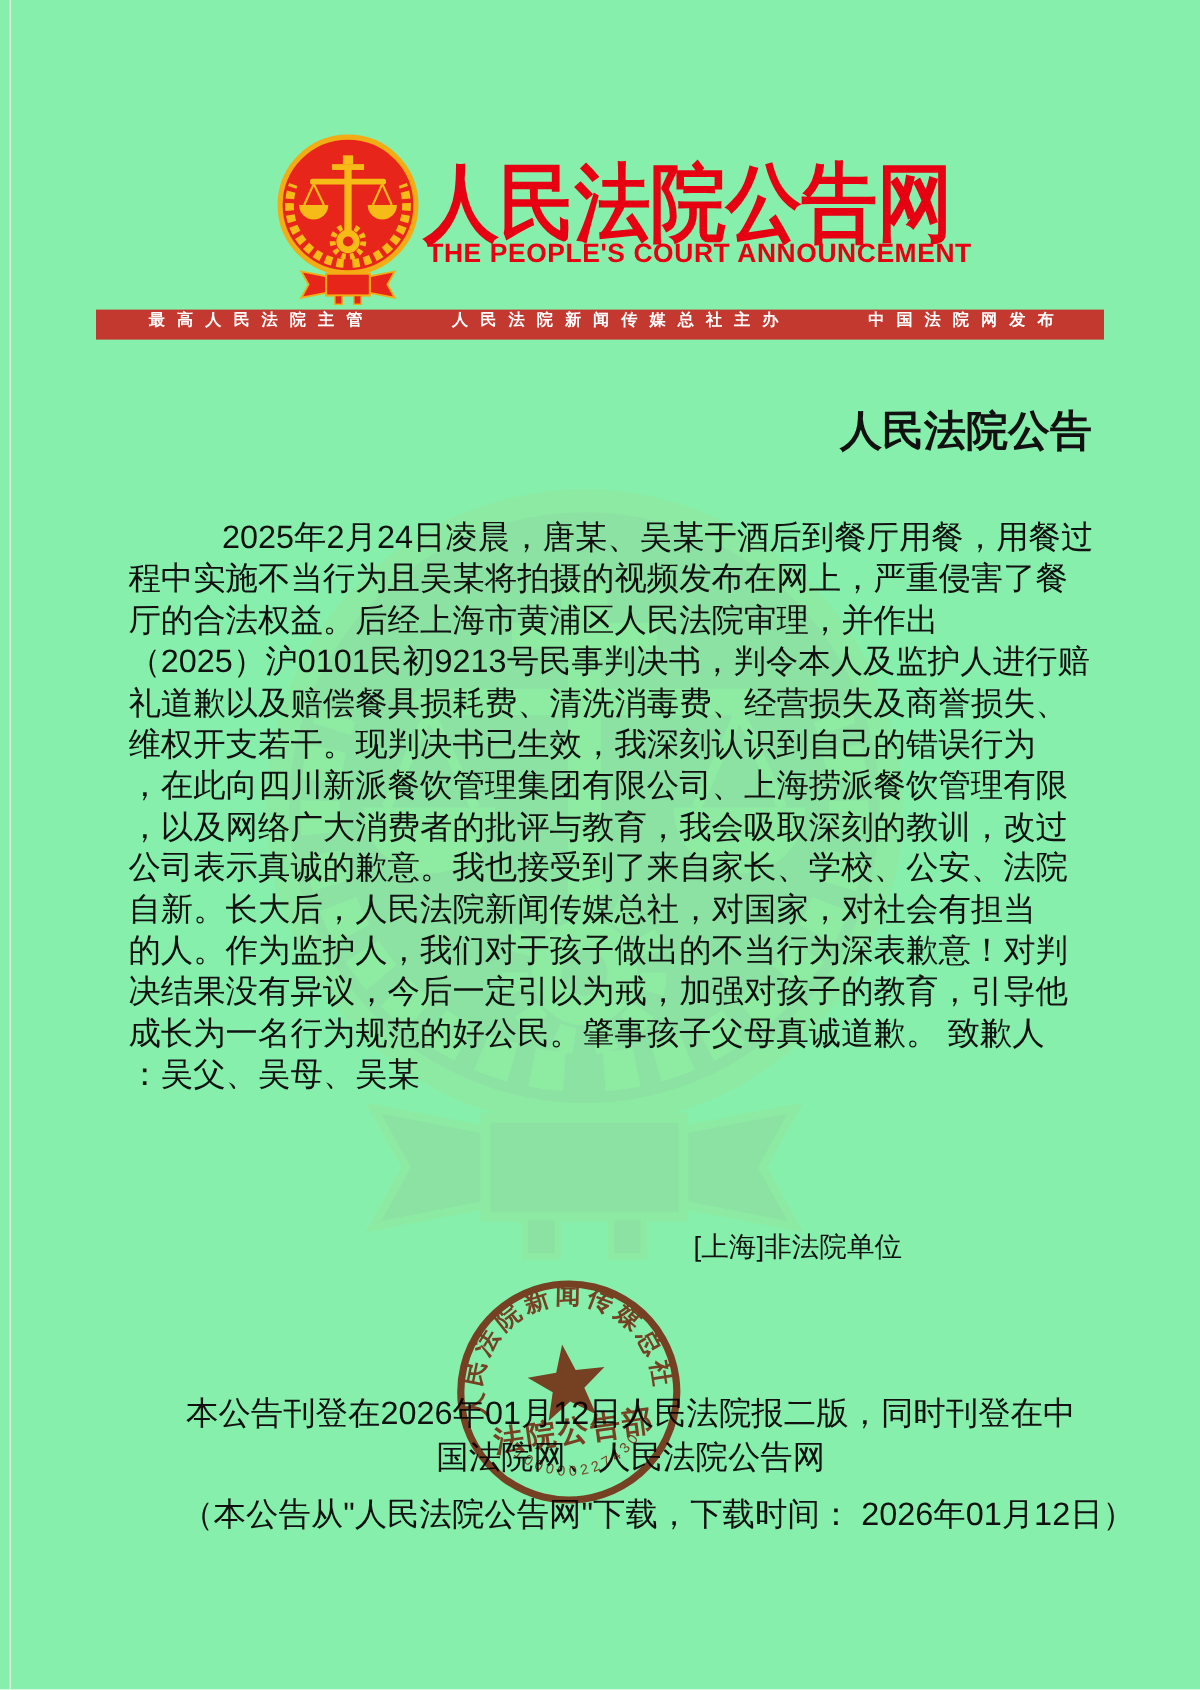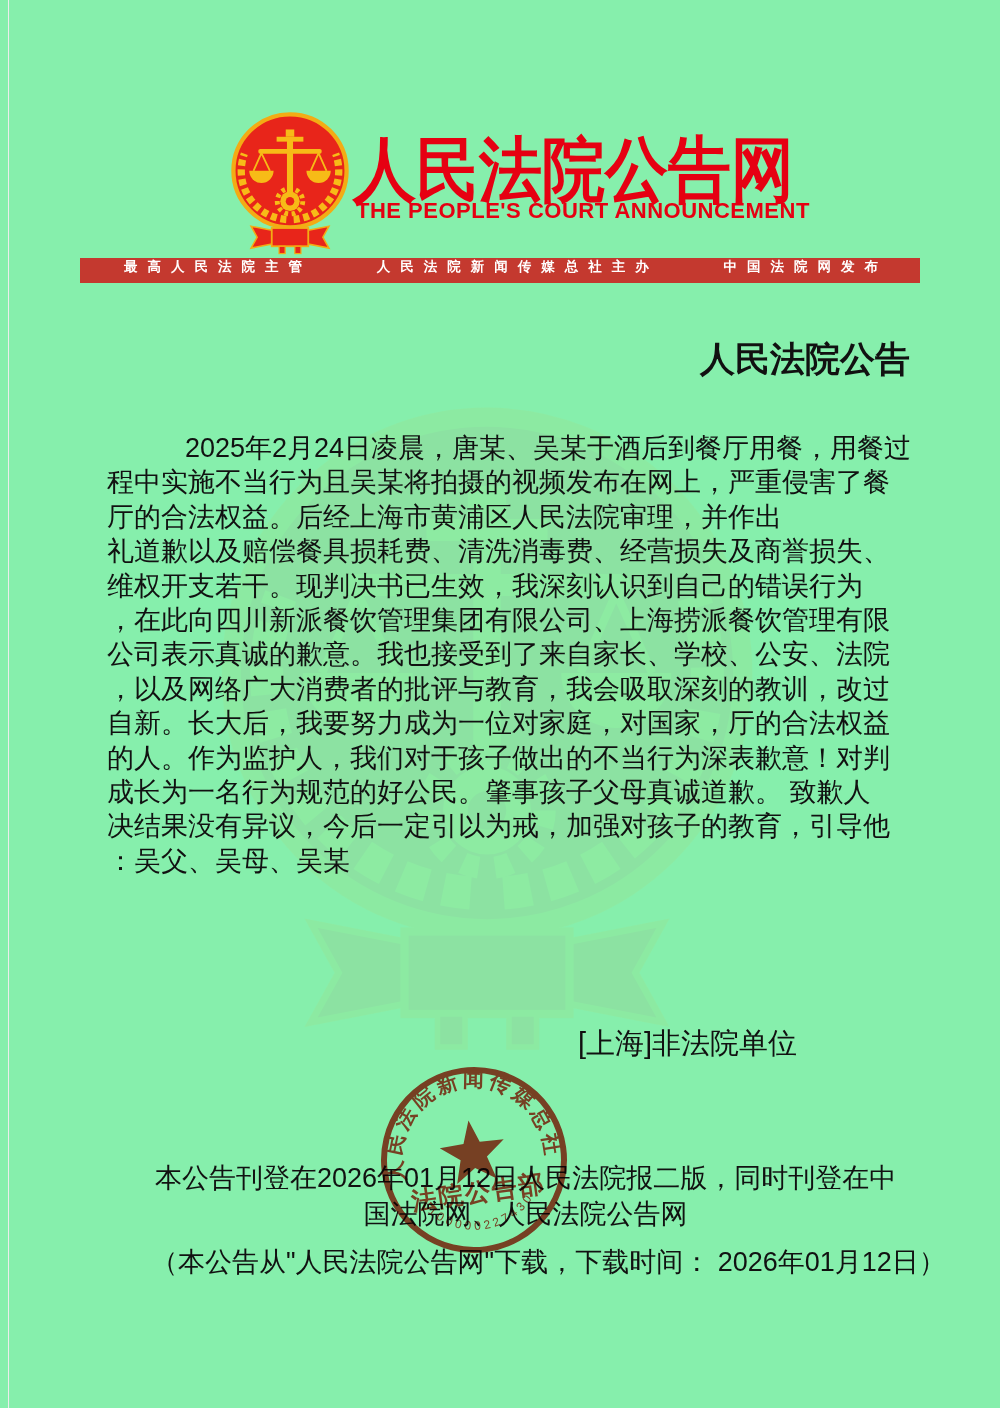--- a/index.html
+++ b/index.html
@@ -53,21 +53,21 @@
     color:#111; z-index:2;
   }
   .body-text {
     position:absolute; left:107px; top:431px; width:800px;
     font-size:27px; line-height:34.4px; color:#111; z-index:2;
   }
   .body-line { white-space:nowrap; }
   .body-line:first-child { text-indent:78px; }
   .issuer {
     position:absolute; left:578px; top:1024px;
-    font-size:29px; color:#111; white-space:nowrap; z-index:2;
+    font-size:23px; color:#111; white-space:nowrap; z-index:2;
   }
   
   .stamp {
     position:absolute; left:374px; top:1060px; width:200px; height:200px;
     transform:rotate(-8deg);
     opacity:0.88; mix-blend-mode:multiply; z-index:3;
     pointer-events:none;
   }
   
   .footer-publish {
@@ -129,29 +129,30 @@
   <svg class="watermark" viewBox="0 0 200 240">
     <use href="#court-emblem"></use>
   </svg>
 
   <div class="doc-title">人民法院公告</div>
 
   <div class="body-text">
       <div class="body-line">2025年2月24日凌晨，唐某、吴某于酒后到餐厅用餐，用餐过</div>
       <div class="body-line">程中实施不当行为且吴某将拍摄的视频发布在网上，严重侵害了餐</div>
       <div class="body-line">厅的合法权益。后经上海市黄浦区人民法院审理，并作出</div>
+      <div class="body-line">（2025）沪0101民初9213号民事判决书，判令本人及监护人进行赔</div>
       <div class="body-line">礼道歉以及赔偿餐具损耗费、清洗消毒费、经营损失及商誉损失、</div>
       <div class="body-line">维权开支若干。现判决书已生效，我深刻认识到自己的错误行为</div>
       <div class="body-line">，在此向四川新派餐饮管理集团有限公司、上海捞派餐饮管理有限</div>
+      <div class="body-line">，以及网络广大消费者的批评与教育，我会吸取深刻的教训，改过</div>
       <div class="body-line">公司表示真诚的歉意。我也接受到了来自家长、学校、公安、法院</div>
-      <div class="body-line">，以及网络广大消费者的批评与教育，我会吸取深刻的教训，改过</div>
-      <div class="body-line">自新。长大后，我要努力成为一位对家庭，对国家，厅的合法权益</div>
+      <div class="body-line">自新。长大后，人民法院新闻传媒总社，对国家，对社会有担当</div>
       <div class="body-line">的人。作为监护人，我们对于孩子做出的不当行为深表歉意！对判</div>
+      <div class="body-line">决结果没有异议，今后一定引以为戒，加强对孩子的教育，引导他</div>
       <div class="body-line">成长为一名行为规范的好公民。肇事孩子父母真诚道歉。 致歉人</div>
-      <div class="body-line">决结果没有异议，今后一定引以为戒，加强对孩子的教育，引导他</div>
       <div class="body-line">：吴父、吴母、吴某</div>
     </div>
 
   <div class="issuer">[上海]非法院单位</div>
 
   <svg class="stamp" viewBox="0 0 200 200">
     <defs>
       <path id="seal-arc-top" d="M 30 115 A 72 72 0 1 1 170 115" fill="none"></path>
       <path id="seal-arc-bottom" d="M 42 139 A 70 70 0 0 0 158 139" fill="none"></path>
     </defs>

